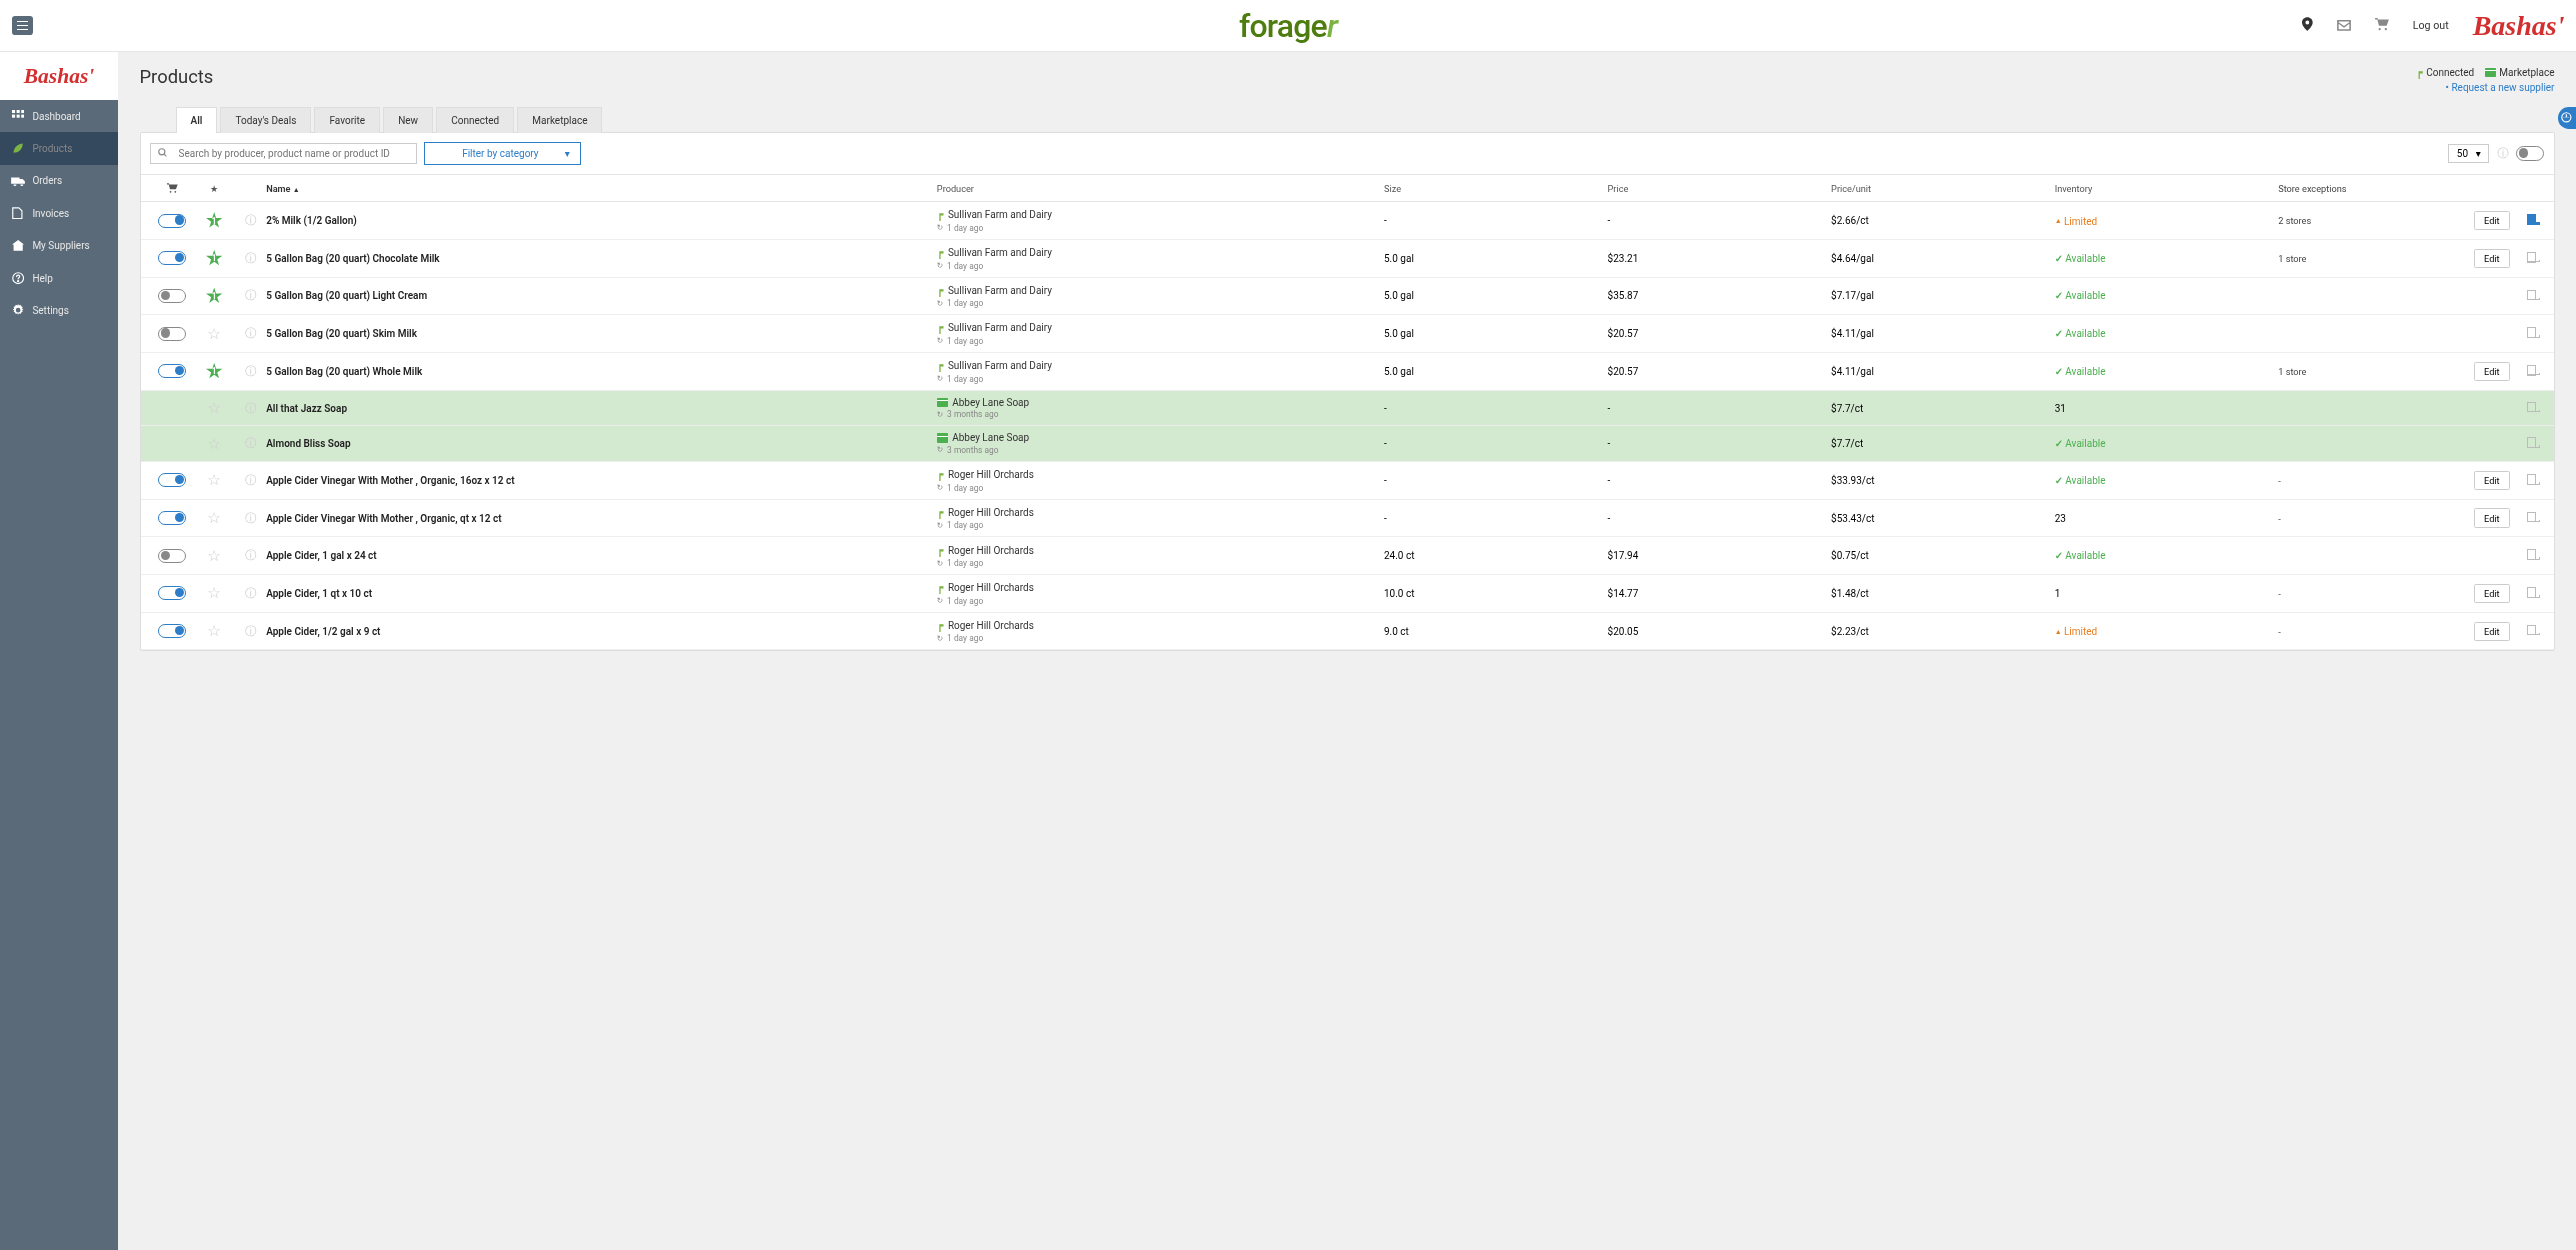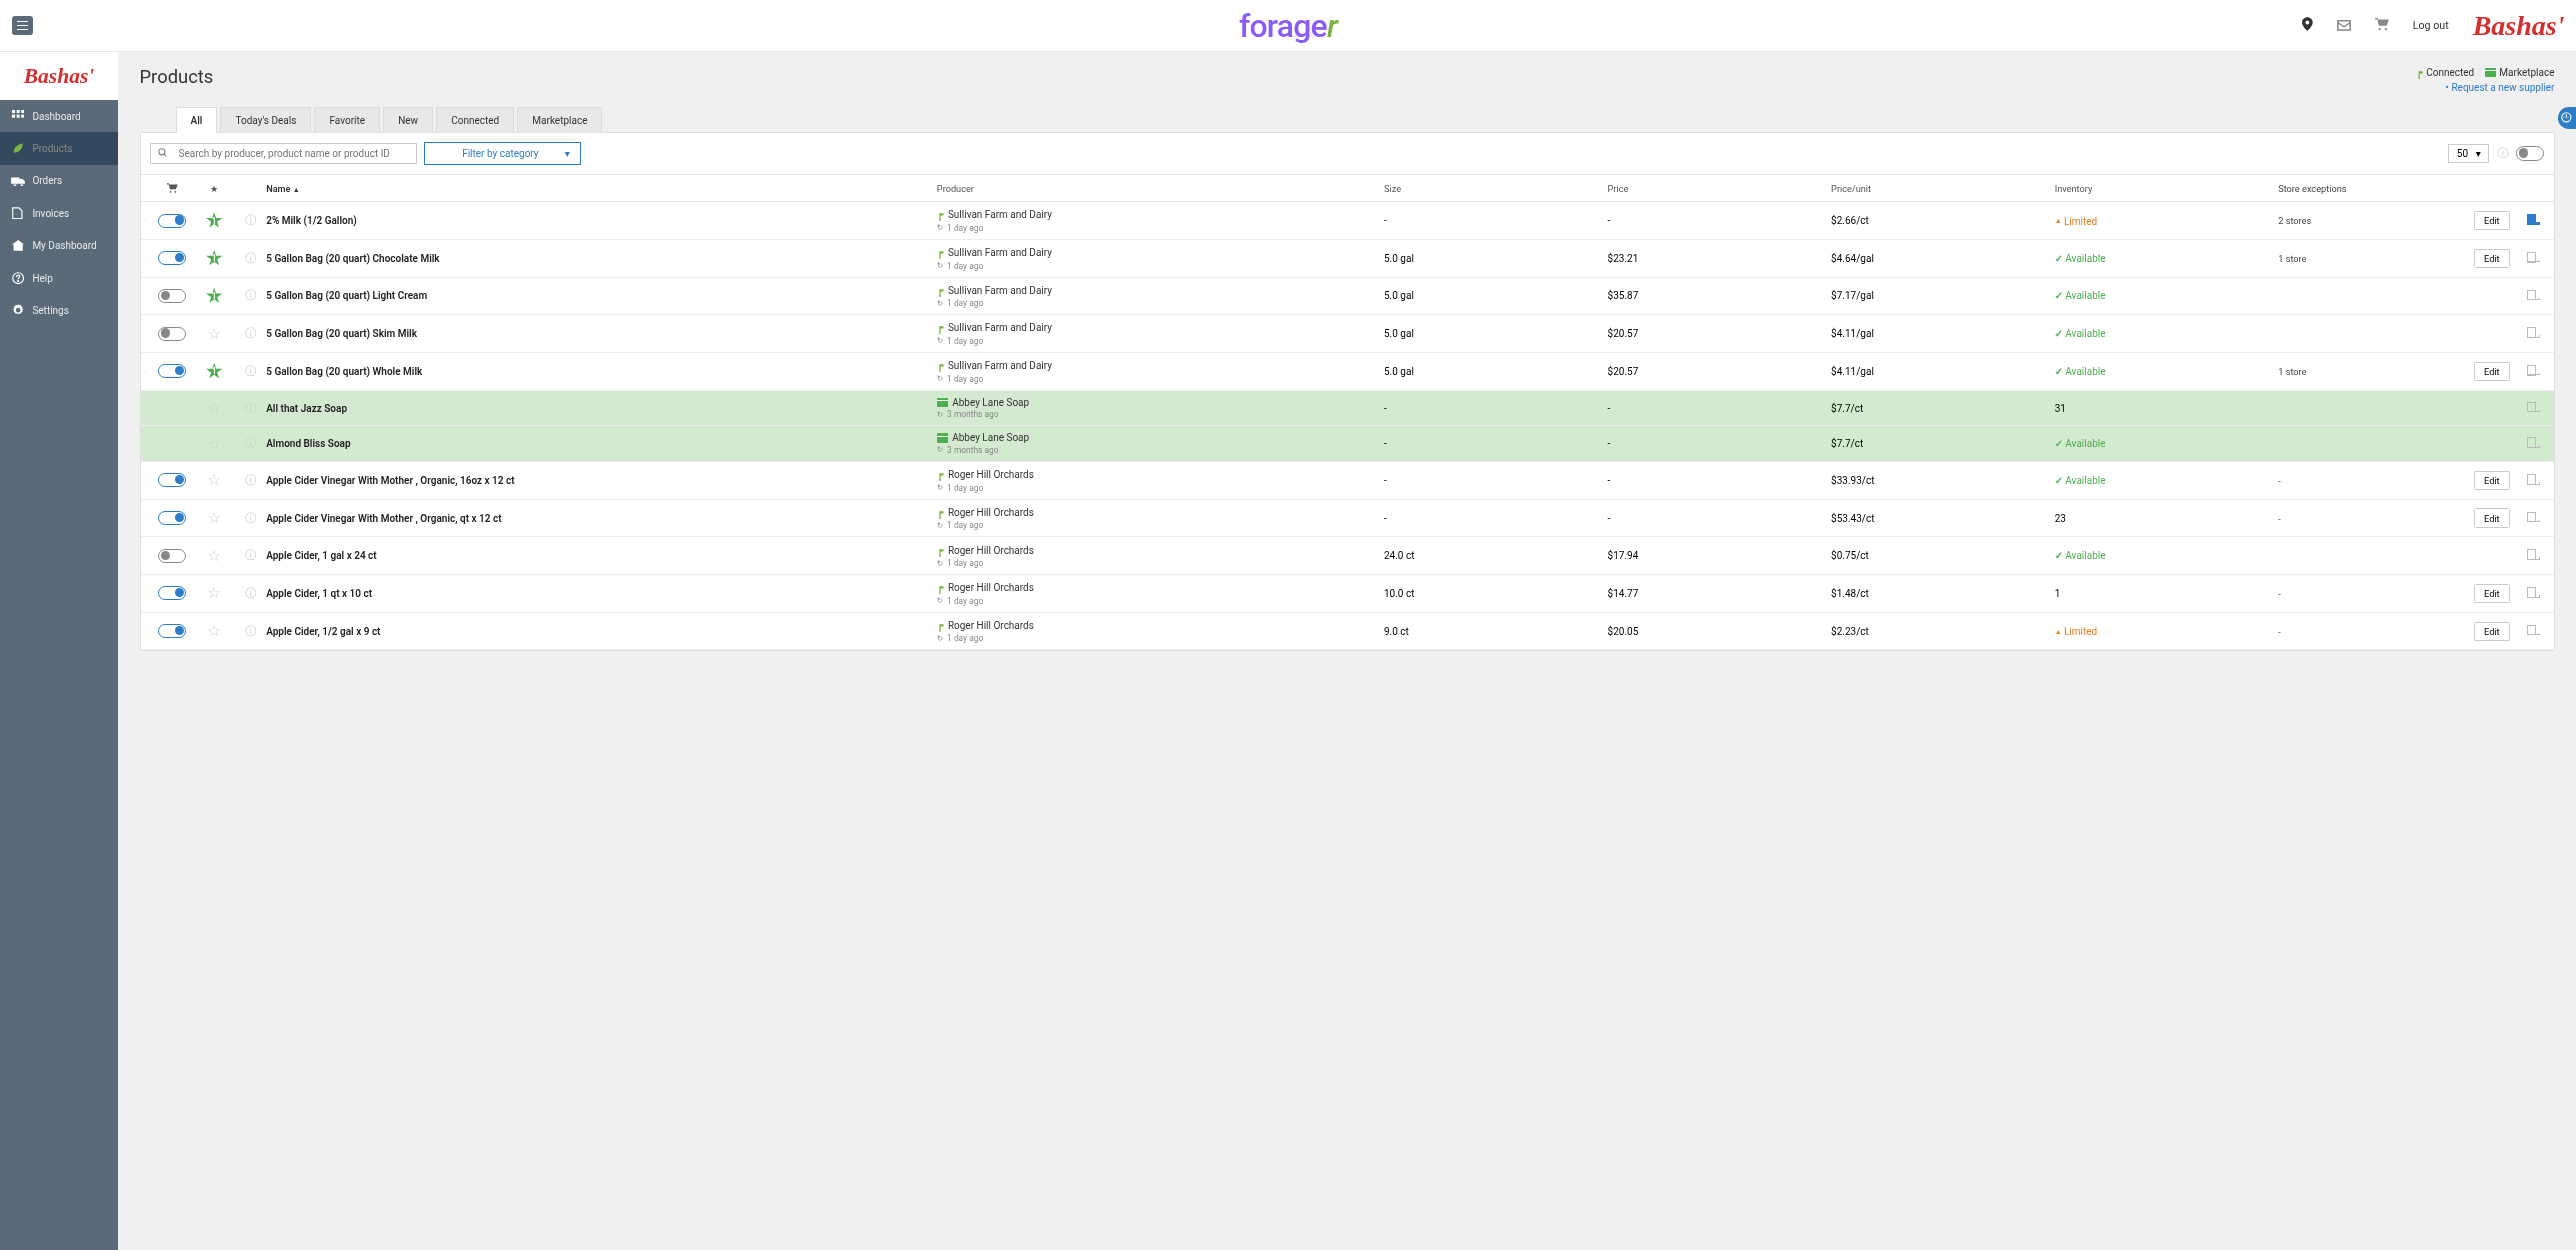--- a/index.html
+++ b/index.html
@@ -3,21 +3,21 @@
   <meta charset="utf-8">
   <style>
     * { margin: 0; padding: 0; box-sizing: border-box; font-family: -apple-system, BlinkMacSystemFont, "Segoe UI", Roboto, sans-serif; }
     body { background: #f0f0f0; overflow-x: hidden; }
     
     
     .topbar { background: #fff; height: 52px; display: flex; align-items: center; padding: 0 11.5px; border-bottom: 0.8px solid #e5e5e5; position: relative; }
     .hamburger { background: #5a6a78; width: 21.5px; height: 18.4px; display: flex; flex-direction: column; justify-content: center; align-items: center; gap: 2.3px; border-radius: 3.1px; cursor: pointer; }
     .hamburger span { display: block; width: 10.7px; height: 1.5px; background: #fff; }
     .logo-center { position: absolute; left: 50%; transform: translateX(-50%); font-size: 32px; font-weight: 500; letter-spacing: -0.8px; }
-    .logo-center .f-blue { color: #8b5cf6; margin-top: 28px; }
+    .logo-center .f-blue { color: #4d7c0f; margin-top: 28px; }
     .logo-center .f-green { color: #7cb342; font-style: italic; }
     .topbar-right { margin-left: auto; display: flex; align-items: center; gap: 24px; }
     .topbar-icon { color: #888; font-size: 14px; cursor: pointer; }
     .topbar-icon.dark { color: #333; }
     .logout-link { color: #333; font-size: 10.7px; cursor: pointer; }
     .bashas-logo { color: #d32f2f; font-size: 28px; font-weight: bold; font-style: italic; font-family: 'Brush Script MT', cursive, serif; white-space: nowrap; }
     
     
     .layout { display: flex; min-height: calc(100vh - 52px); }
     .sidebar { width: 118px; background: #5a6a78; color: #fff; flex-shrink: 0; }
@@ -184,21 +184,21 @@
             </svg>
           </span>
           <span class="nav-label">Invoices</span>
         </div>
         <div class="nav-item">
           <span class="nav-icon">
             <svg width="12.3" height="10.7" viewBox="0 0 16 14" fill="#fff">
               <path d="M8 0l8 6h-2v8H2V6H0l8-6z"></path>
             </svg>
           </span>
-          <span class="nav-label">My Dashboard</span>
+          <span class="nav-label">My Suppliers</span>
         </div>
         <div class="nav-item">
           <span class="nav-icon">
             <svg width="12.3" height="12.3" viewBox="0 0 16 16" fill="none" stroke="#fff" stroke-width="1.5">
               <circle cx="8" cy="8" r="7"></circle>
               <path d="M6 6a2 2 0 114 0c0 1-2 1.5-2 3" stroke-linecap="round"></path>
               <circle cx="8" cy="12" r="0.7" fill="#fff"></circle>
             </svg>
           </span>
           <span class="nav-label">Help</span>

